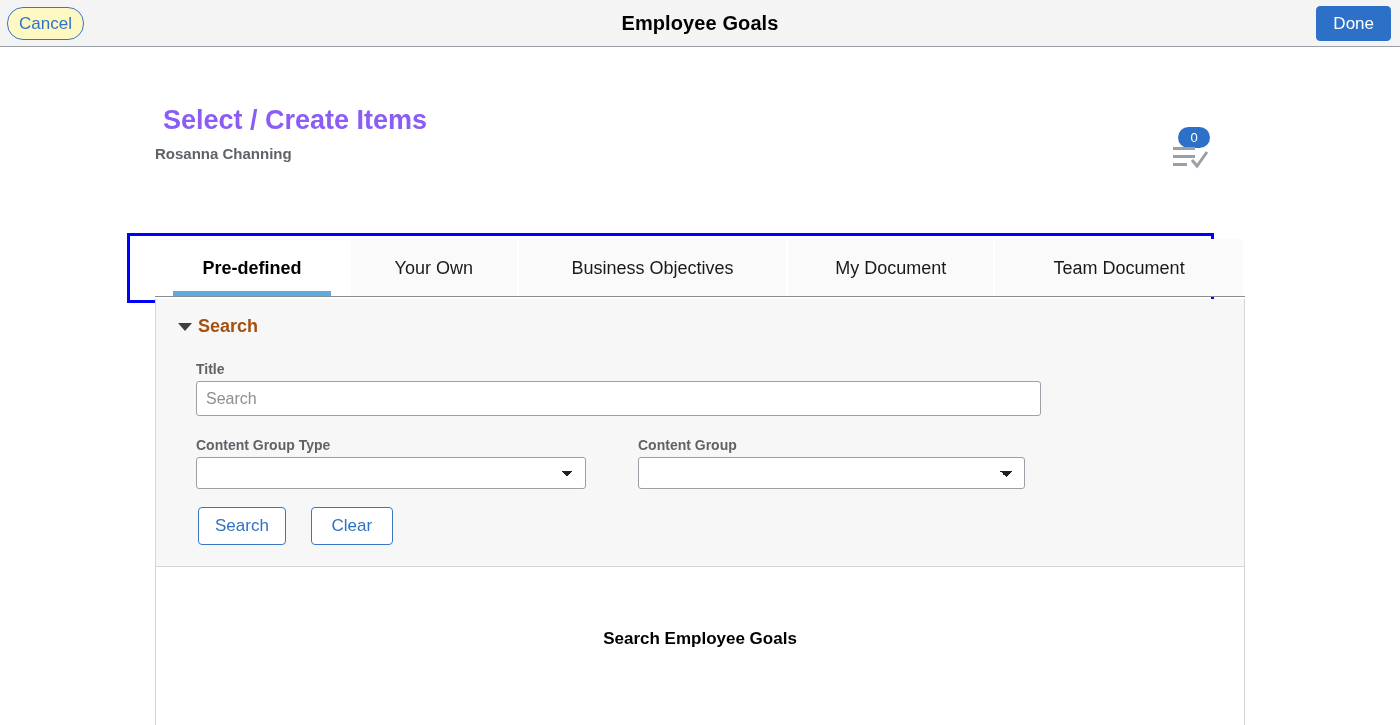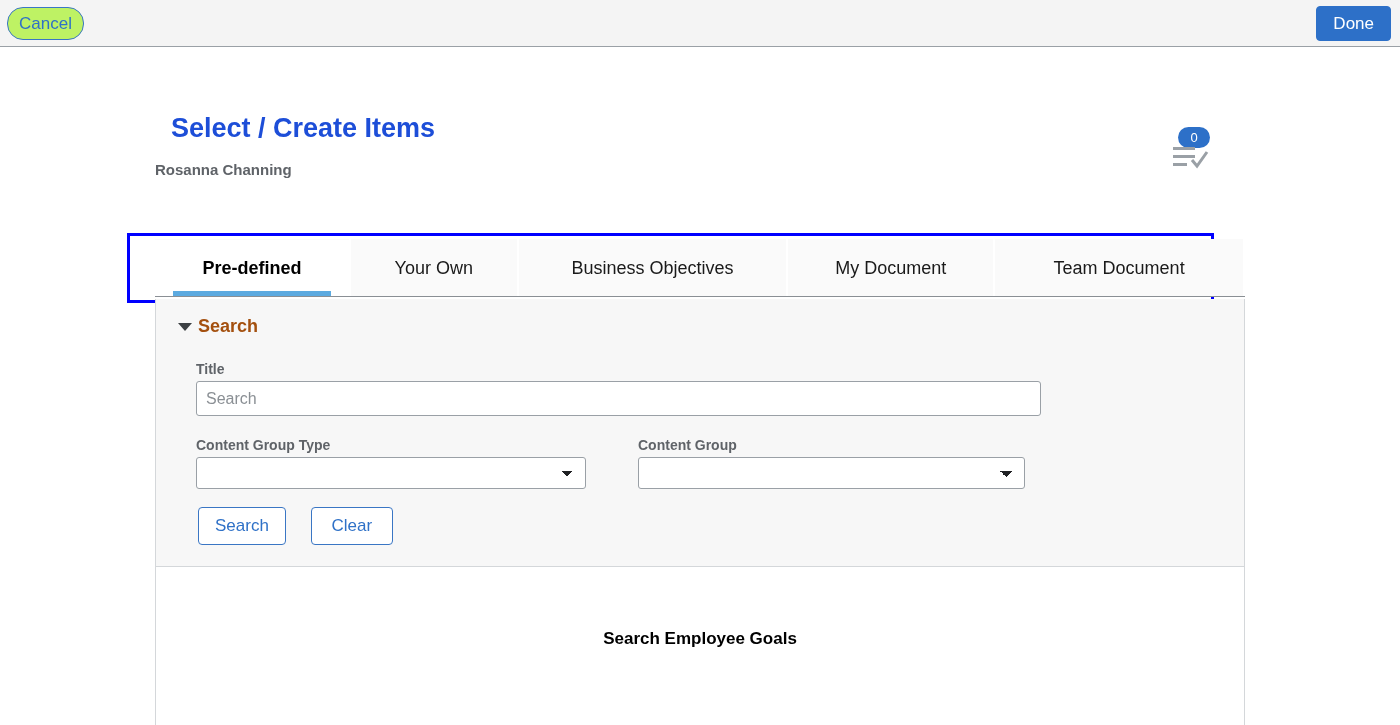--- a/index.html
+++ b/index.html
@@ -30,21 +30,21 @@
     font-weight: bold;
     color: #000000;
     letter-spacing: 0.1px;
   }
   .btn-cancel {
     position: absolute;
     left: 7px;
     top: 7px;
     height: 33px;
     padding: 0 11px;
-    background: #bef264;
+    background: #fef9c3;
     border: 1px solid #3a76c4;
     border-radius: 16px;
     color: #2f71c7;
     font-size: 17px;
     font-family: "Liberation Sans", sans-serif;
     line-height: 31px;
     cursor: pointer;
   }
   .btn-done {
     position: absolute;
@@ -69,22 +69,22 @@
   }
 
   .page-heading-wrap {
     position: absolute;
     left: 155px;
     top: 48px;
   }
   .page-title {
     font-size: 27px;
     font-weight: bold;
-    color: #1d4ed8;
-    margin: 16px;
+    color: #8b5cf6;
+    margin: 8px;
     line-height: 34px;
     white-space: nowrap;
   }
   .page-subtitle {
     font-size: 15px;
     font-weight: bold;
     color: #5f6368;
     margin: 4px 0 0 0;
     line-height: 18px;
   }
@@ -311,20 +311,21 @@
     margin: 20px 0 0 0;
     font-size: 17px;
     color: #000000;
   }
 </style>
 </head>
 <body>
 
 <div class="header">
   <button class="btn-cancel">Cancel</button>
+  <div class="header-title">Employee Goals</div>
   <button class="btn-done">Done</button>
 </div>
 
 <div class="page">
 
   <div class="page-heading-wrap">
     <h1 class="page-title">Select / Create Items</h1>
     <div class="page-subtitle">Rosanna Channing</div>
   </div>
 

